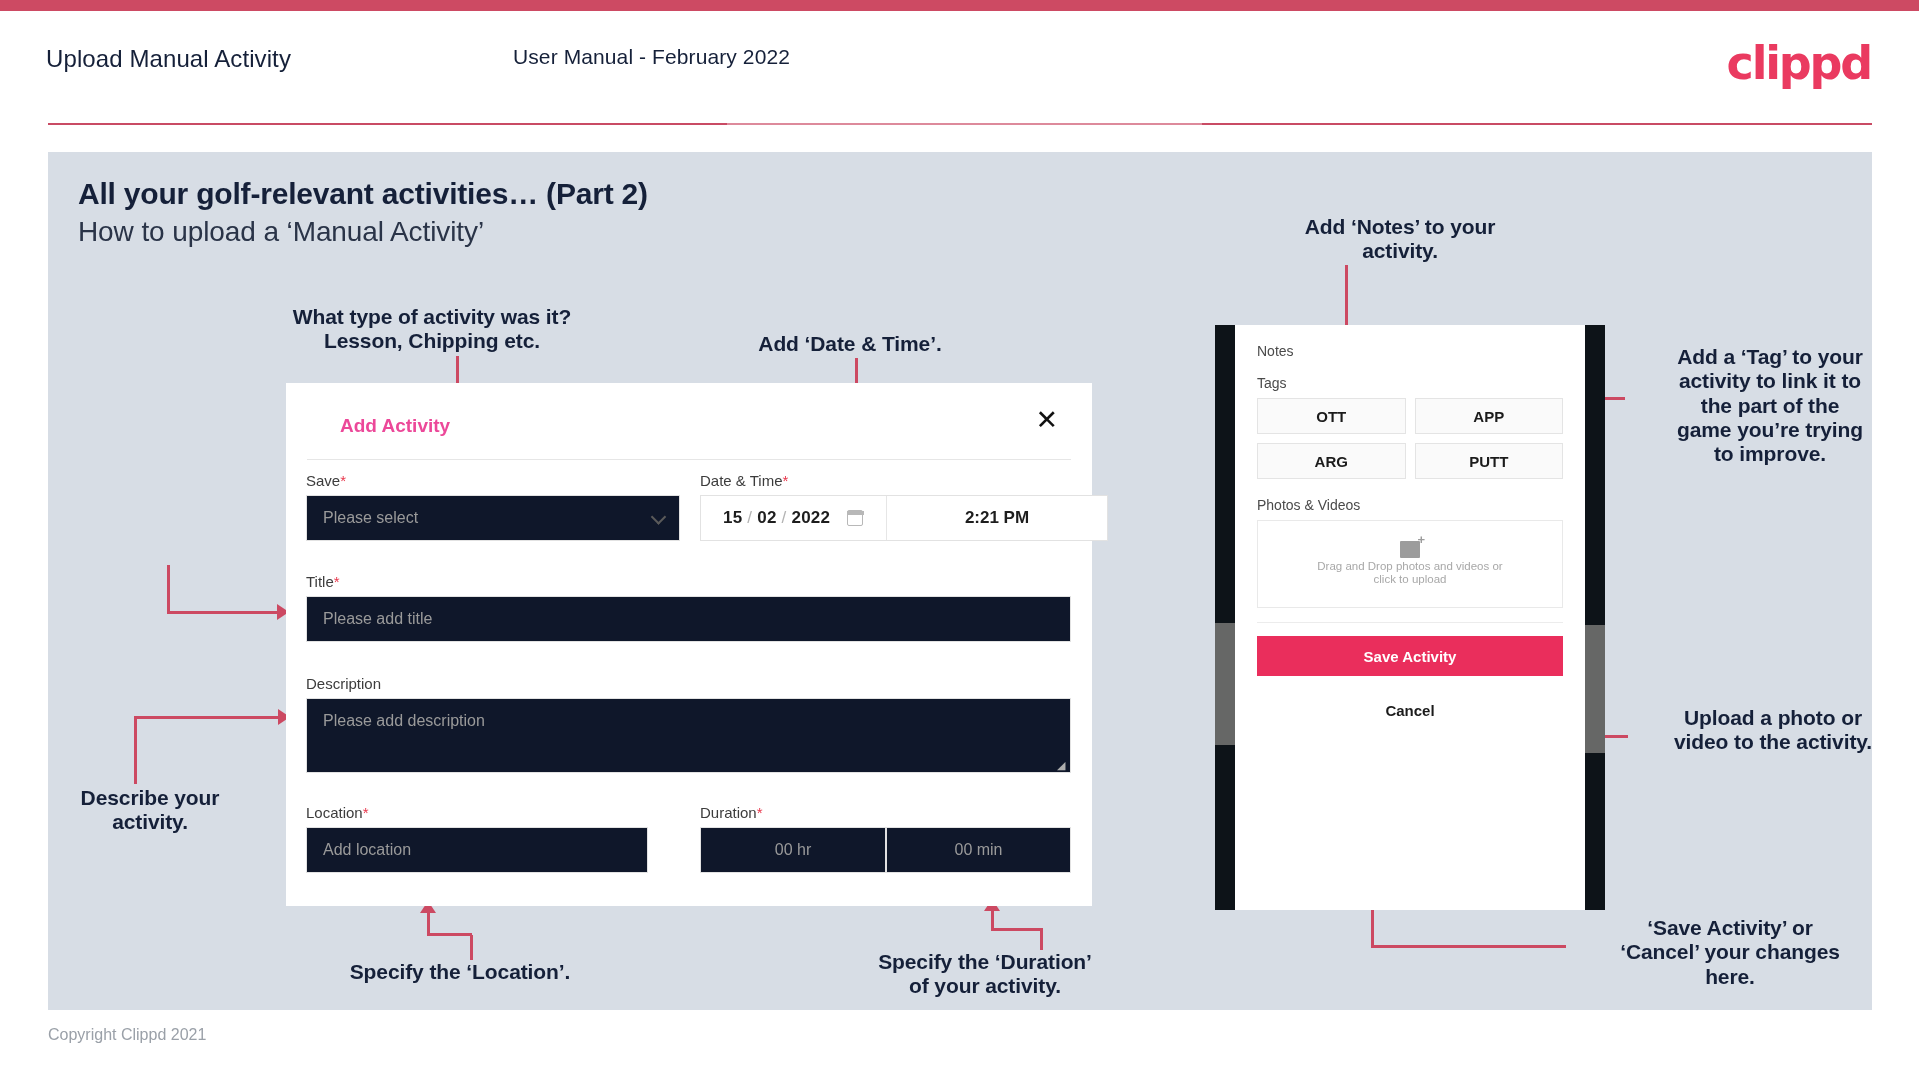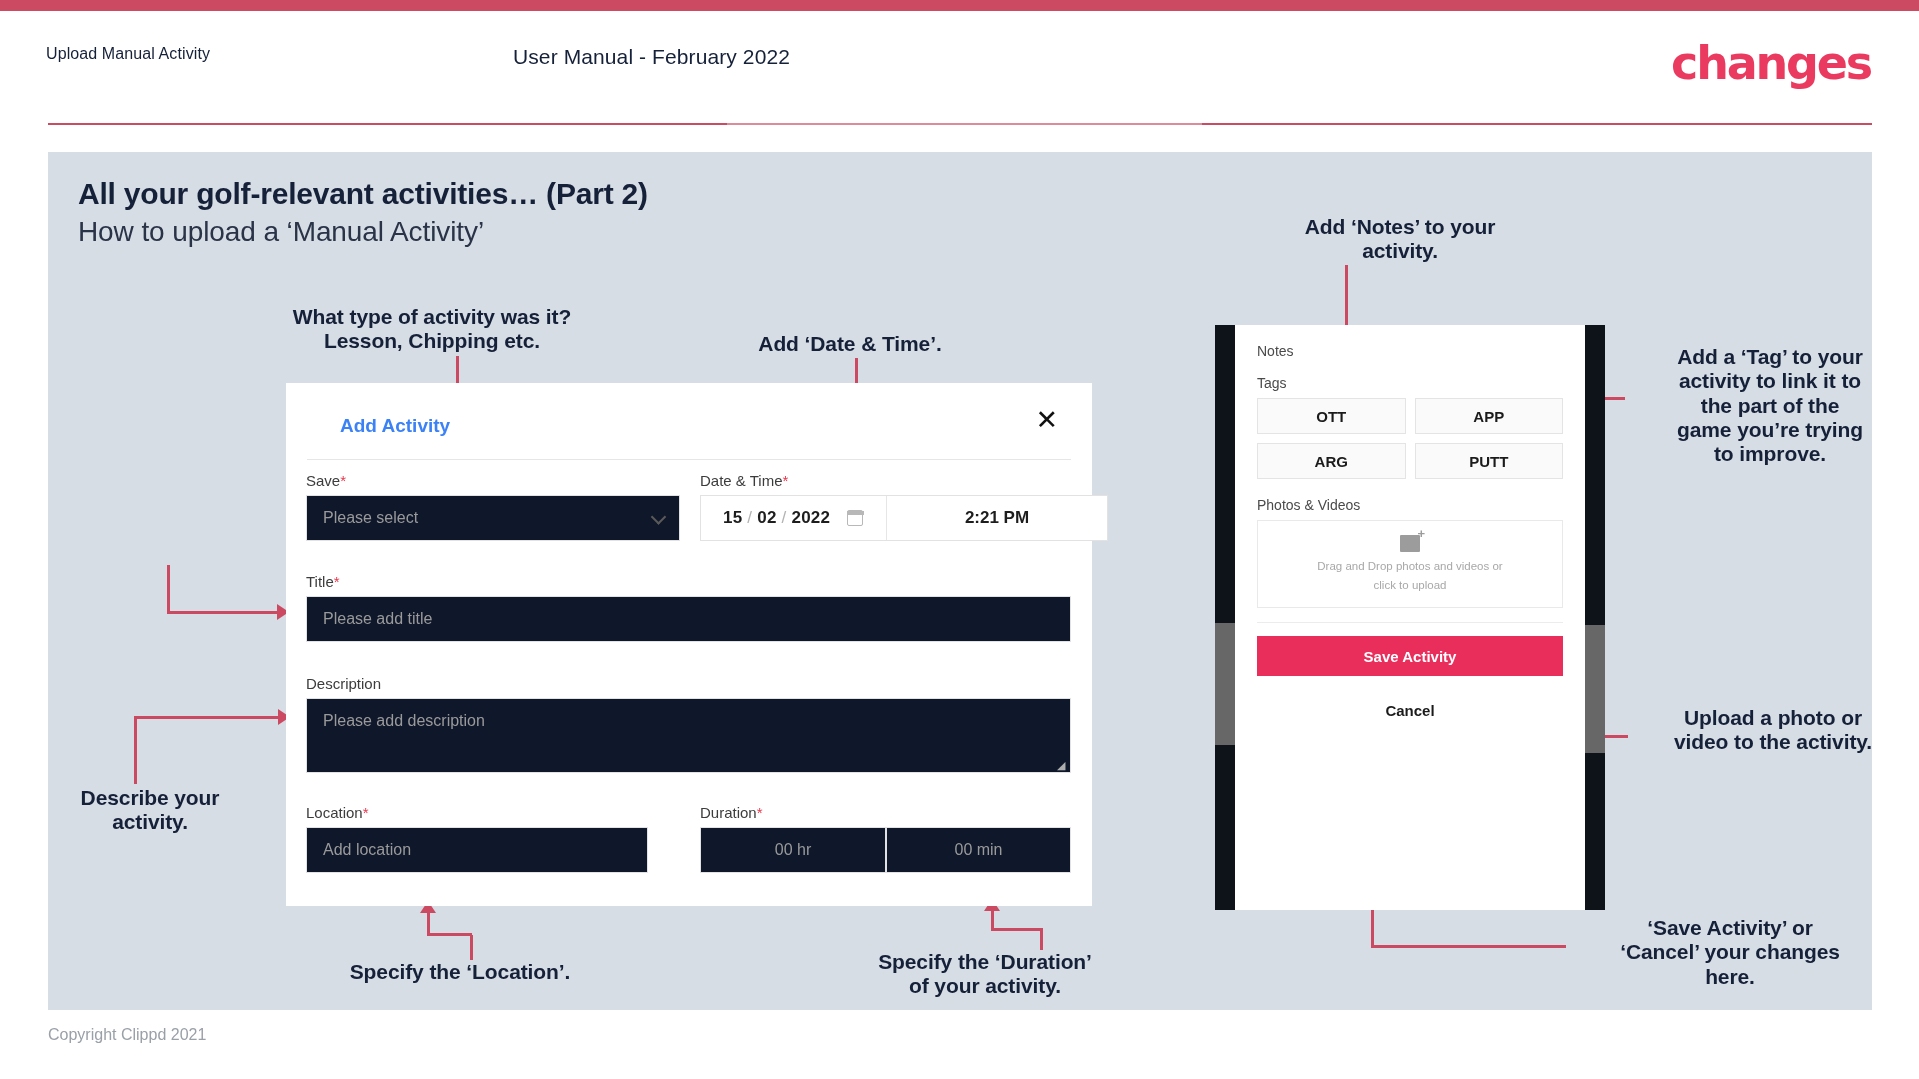--- a/index.html
+++ b/index.html
@@ -13,21 +13,21 @@
 
   
   .top-bar {
     position:absolute; left:0; top:0; width:1919px; height:11px;
     background:#cd4a63;
   }
 
   
   .hdr-title {
     position:absolute; left:46px; top:45px;
-    font-size:16px; color:#152039; font-weight:400; letter-spacing:.1px;
+    font-size:24px; color:#152039; font-weight:400; letter-spacing:.1px;
   }
   .hdr-subtitle {
     position:absolute; left:513px; top:45px;
     font-size:21px; color:#152039; font-weight:400; letter-spacing:.1px;
   }
   .logo {
     position:absolute; right:48px; top:40px;
     font-size:46px; font-weight:700; color:#ea3a60;
     letter-spacing:-2.2px; line-height:1;
     font-family:"DejaVu Sans", sans-serif;
@@ -69,21 +69,21 @@
   .arw.right { border-top:8px solid transparent; border-bottom:8px solid transparent; border-left:12px solid #cc4962; }
   .arw.left  { border-top:8px solid transparent; border-bottom:8px solid transparent; border-right:12px solid #cc4962; }
 
   
   .modal {
     position:absolute; left:286px; top:383px; width:806px; height:523px;
     background:#ffffff;
   }
   .modal-title {
     position:absolute; left:54px; top:32px;
-    font-size:19px; font-weight:700; color:#3b82f6;
+    font-size:19px; font-weight:700; color:#ec4899;
   }
   .modal-close {
     position:absolute; right:34px; top:24px;
     font-size:27px; color:#111; line-height:1; cursor:pointer;
     font-weight:400;
   }
   .modal-divider {
     position:absolute; left:21px; top:76px; width:764px; height:1px;
     background:#e6e6e6;
   }
@@ -157,21 +157,21 @@
   }
   .ph-tags { display:grid; grid-template-columns:1fr 1fr; gap:9px; }
   .ph-tag {
     border:1px solid #e4e4e4; background:#fafafa; height:36px;
     display:flex; align-items:center; justify-content:center;
     font-size:15px; font-weight:700; color:#1b1b1b; cursor:pointer;
   }
   .ph-drop {
     border:1px solid #e9e9e9; height:88px; display:flex;
     flex-direction:column; align-items:center; justify-content:center;
-    gap:6px; text-align:center;
+    text-align:center;
   }
   .ph-drop .cap { font-size:11.5px; color:#a8a8a8; line-height:1.45; }
   .img-ico {
     width:20px; height:17px; background:#9c9c9c; position:relative;
     border-radius:1px;
   }
   .img-ico:after {
     content:"+"; position:absolute; right:-5px; top:-8px; color:#9c9c9c;
     font-size:13px; font-weight:700; line-height:1;
   }
@@ -194,21 +194,21 @@
 </style>
 </head>
 <body>
 
 <div id="page">
 
   <div class="top-bar"></div>
 
   <div class="hdr-title">Upload Manual Activity</div>
   <div class="hdr-subtitle">User Manual - February 2022</div>
-  <div class="logo">changes</div>
+  <div class="logo">clippd</div>
   <div class="hdr-rule"></div>
   <div class="hdr-rule light"></div>
 
   <div class="slide">
     <div class="slide-h1">All your golf-relevant activities… (Part 2)</div>
     <div class="slide-h2">How to upload a ‘Manual Activity’</div>
   </div>
 
   <div class="anno" style="left:282px; top:305px; width:300px; white-space:pre-line;">What type of activity was it?
 Lesson, Chipping etc.</div>

